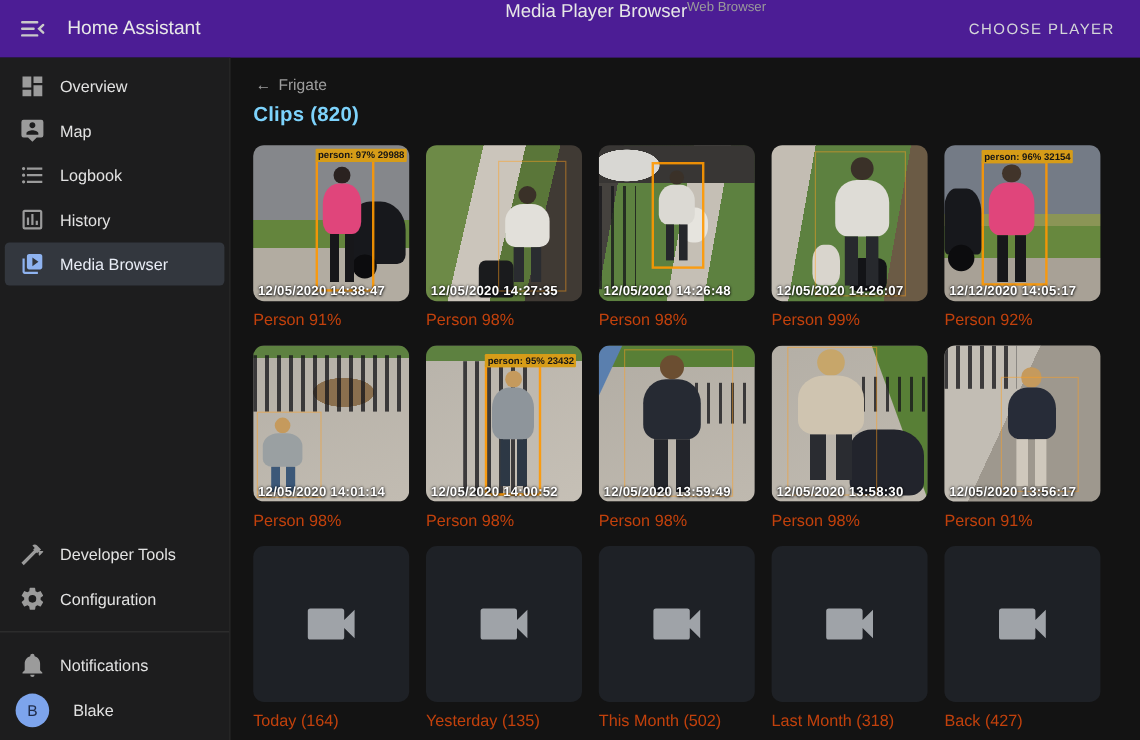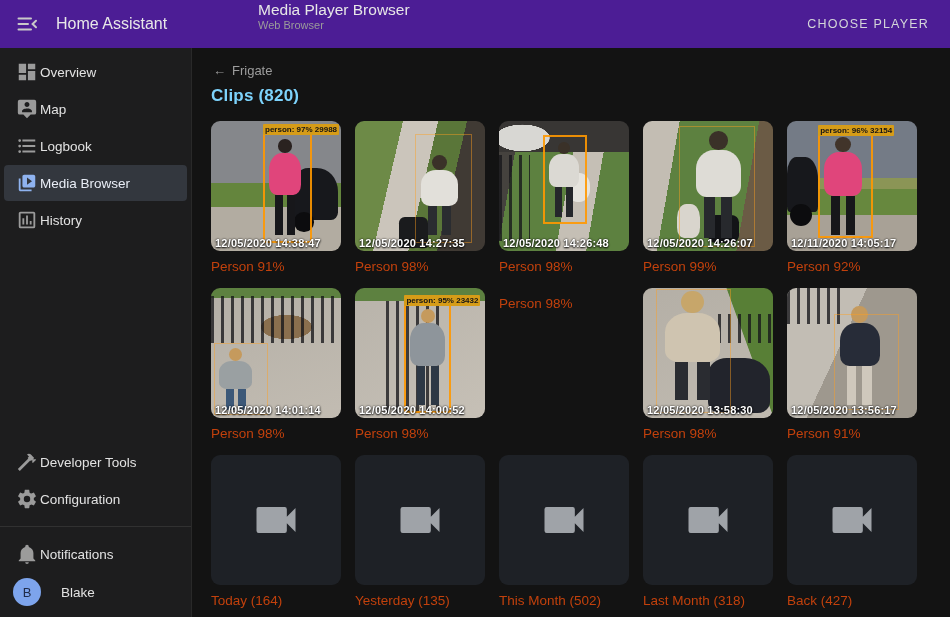--- a/index.html
+++ b/index.html
@@ -7,33 +7,33 @@
        font-family:"Liberation Sans",sans-serif;color:#e4e4e4}
 
   
   .topbar{height:48px;display:flex;align-items:stretch;background:#4c1d95}
   .tb-left{width:192px;flex:none;display:flex;align-items:center;gap:17px;
            padding-left:15px;box-sizing:border-box}
   .menu-btn{width:24px;height:24px;color:#c9c9c9;background:none;border:none;
             padding:0;cursor:pointer;display:flex;align-items:center}
   .menu-btn svg{width:24px;height:24px}
   .app-title{font-size:16px;color:#e8e8e8;white-space:nowrap}
-  .tb-main{flex:1;display:flex;flex-direction:column;padding-left:66px}
+  .tb-main{flex:1;display:flex;flex-direction:row;justify-content:center;padding-left:66px}
   .tb-title{font-size:15.5px;color:#e7e7e7;line-height:19px}
   .tb-sub{font-size:11px;color:#9b9b9b;line-height:13px}
   .tb-action{display:flex;align-items:center;padding-right:15px}
   .choose-btn{background:none;border:none;color:#d4d6d9;font-size:12.5px;font-weight:500;
               letter-spacing:1.2px;font-family:inherit;cursor:pointer;white-space:nowrap}
 
   
   .shell{display:flex;height:569px}
   .sidebar{width:192px;flex:none;background:#1d1d1e;border-right:1px solid #292929;
            box-sizing:border-box;display:flex;flex-direction:column;padding:5px 0 6px 0}
   .side-item{height:36px;margin:1px 4px;border-radius:4px;display:flex;align-items:center;
-             gap:2px;padding-left:12px;color:#e2e2e2;font-size:13.5px;cursor:pointer;flex:none}
+             gap:12px;padding-left:12px;color:#e2e2e2;font-size:13.5px;cursor:pointer;flex:none}
   .side-item .icn{width:22px;height:22px;color:#9b9b9b;flex:none;display:flex}
   .side-item .icn svg{width:22px;height:22px}
   .side-item.selected{background:#33373e;color:#e9edf6}
   .side-item.selected .icn{color:#8fb3f0}
   .spacer{flex:1}
   .sb-divider{height:1px;background:#313131;margin:8px 0;flex:none}
   .avatar{width:28px;height:28px;border-radius:50%;background:#7da4ec;color:#202c49;
           font-size:13px;font-weight:500;display:flex;align-items:center;justify-content:center;
           flex:none;margin-left:-3px}
 
@@ -122,35 +122,35 @@
           <span>Map</span>
         </div>
         <div class="side-item">
           <span class="icn">
             <svg viewBox="0 0 24 24" fill="currentColor">
               <path d="M7,5H21V7H7V5M7,13V11H21V13H7M4,4.5A1.5,1.5 0 0,1 5.5,6A1.5,1.5 0 0,1 4,7.5A1.5,1.5 0 0,1 2.5,6A1.5,1.5 0 0,1 4,4.5M4,10.5A1.5,1.5 0 0,1 5.5,12A1.5,1.5 0 0,1 4,13.5A1.5,1.5 0 0,1 2.5,12A1.5,1.5 0 0,1 4,10.5M7,19V17H21V19H7M4,16.5A1.5,1.5 0 0,1 5.5,18A1.5,1.5 0 0,1 4,19.5A1.5,1.5 0 0,1 2.5,18A1.5,1.5 0 0,1 4,16.5Z"></path>
             </svg>
           </span>
           <span>Logbook</span>
         </div>
+        <div class="side-item">
+          <span class="icn">
+            <svg viewBox="0 0 24 24" fill="currentColor">
+              <path d="M9,17H7V10H9V17M13,17H11V7H13V17M17,17H15V13H17V17M19,19H5V5H19V19M19,3H5C3.89,3 3,3.89 3,5V19A2,2 0 0,0 5,21H19A2,2 0 0,0 21,19V5C21,3.89 20.1,3 19,3Z"></path>
+            </svg>
+          </span>
+          <span>History</span>
+        </div>
         <div class="side-item selected">
           <span class="icn">
             <svg viewBox="0 0 24 24" fill="currentColor">
               <path d="M19 3H9C7.9 3 7 3.9 7 5V15C7 16.1 7.9 17 9 17H19C20.1 17 21 16.1 21 15V5C21 3.9 20.1 3 19 3M12 14V6L17.5 10L12 14M3 7V19C3 20.1 3.9 21 5 21H17V19H5V7H3Z"></path>
             </svg>
           </span>
           <span>Media Browser</span>
-        </div>
-        <div class="side-item">
-          <span class="icn">
-            <svg viewBox="0 0 24 24" fill="currentColor">
-              <path d="M9,17H7V10H9V17M13,17H11V7H13V17M17,17H15V13H17V17M19,19H5V5H19V19M19,3H5C3.89,3 3,3.89 3,5V19A2,2 0 0,0 5,21H19A2,2 0 0,0 21,19V5C21,3.89 20.1,3 19,3Z"></path>
-            </svg>
-          </span>
-          <span>History</span>
         </div>
       </div>
     <div class="spacer"></div>
     <div id="sidebar-secondary">
         <div class="side-item">
           <span class="icn">
             <svg viewBox="0 0 24 24" fill="currentColor">
               <path d="M2,19.63L13.43,8.2L12.72,7.5L14.14,6.07L12,3.89C13.2,2.7 15.09,2.7 16.27,3.89L19.87,7.5L18.45,8.91H21.29L22,9.62L18.45,13.21L17.74,12.5V9.62L16.27,11.04L15.56,10.33L4.13,21.76L2,19.63Z"></path>
             </svg>
           </span>
@@ -249,21 +249,21 @@
             <div class="extra" style="left: 0%; top: 28%; width: 24%; height: 42%; background: rgb(23, 24, 28); border-radius: 30% 40% 10% 10%;"></div>
             <div class="extra" style="left: 2%; top: 64%; width: 17%; height: 17%; background: rgb(12, 12, 14); border-radius: 50%;"></div>
             <div class="person" style="left: 28%; top: 12%; width: 30%; height: 76%;">
               <div class="p-head" style="background: rgb(65, 52, 42);"></div>
               <div class="p-top" style="background: rgb(224, 69, 123);"></div>
               <div class="p-legs" style="background: linear-gradient(90deg, rgb(23, 23, 26) 0px, rgb(23, 23, 26) 38%, rgba(0, 0, 0, 0) 38%, rgba(0, 0, 0, 0) 62%, rgb(23, 23, 26) 62%, rgb(23, 23, 26) 100%);"></div>
             </div>
             <div class="bbox" style="left: 24%; top: 10%; width: 42%; height: 80%;">
               <span class="bbox-label">person: 96% 32154</span>
             </div>
-            <div class="stamp">12/11/2020 14:05:17</div>
+            <div class="stamp">12/12/2020 14:05:17</div>
           </div>
           <div class="clip-label">Person 92%</div>
         </div>
         <div class="card">
           <div class="thumb s6">
             <div class="extra fence" style="left: 0%; top: 6%; width: 100%; height: 36%;"></div>
             <div class="person" style="left: 6%; top: 46%; width: 26%; height: 48%;">
               <div class="p-head" style="background: rgb(197, 154, 93);"></div>
               <div class="p-top" style="background: rgb(154, 160, 162);"></div>
               <div class="p-legs" style="background: linear-gradient(90deg, rgb(60, 88, 120) 0px, rgb(60, 88, 120) 38%, rgba(0, 0, 0, 0) 38%, rgba(0, 0, 0, 0) 62%, rgb(60, 88, 120) 62%, rgb(60, 88, 120) 100%);"></div>
@@ -282,20 +282,30 @@
               <div class="p-legs" style="background: linear-gradient(90deg, rgb(45, 56, 69) 0px, rgb(45, 56, 69) 38%, rgba(0, 0, 0, 0) 38%, rgba(0, 0, 0, 0) 62%, rgb(45, 56, 69) 62%, rgb(45, 56, 69) 100%);"></div>
             </div>
             <div class="bbox" style="left: 38%; top: 12%; width: 36%; height: 84%;">
               <span class="bbox-label">person: 95% 23432</span>
             </div>
             <div class="stamp">12/05/2020 14:00:52</div>
           </div>
           <div class="clip-label">Person 98%</div>
         </div>
         <div class="card">
+          <div class="thumb s8">
+            <div class="extra fence" style="left: 54%; top: 24%; width: 46%; height: 26%;"></div>
+            <div class="person" style="left: 28%; top: 6%; width: 38%; height: 88%;">
+              <div class="p-head" style="background: rgb(107, 78, 49);"></div>
+              <div class="p-top" style="background: rgb(38, 42, 51);"></div>
+              <div class="p-legs" style="background: linear-gradient(90deg, rgb(35, 37, 43) 0px, rgb(35, 37, 43) 38%, rgba(0, 0, 0, 0) 38%, rgba(0, 0, 0, 0) 62%, rgb(35, 37, 43) 62%, rgb(35, 37, 43) 100%);"></div>
+            </div>
+            <div class="bbox faint" style="left: 16%; top: 2%; width: 70%; height: 95%;"></div>
+            <div class="stamp">12/05/2020 13:59:49</div>
+          </div>
           <div class="clip-label">Person 98%</div>
         </div>
         <div class="card">
           <div class="thumb s9">
             <div class="extra fence" style="left: 58%; top: 20%; width: 42%; height: 22%;"></div>
             <div class="extra" style="left: 50%; top: 54%; width: 48%; height: 42%; background: rgb(34, 36, 44); border-radius: 30% 40% 20% 20%;"></div>
             <div class="person" style="left: 16%; top: 2%; width: 44%; height: 84%;">
               <div class="p-head" style="background: rgb(199, 166, 106);"></div>
               <div class="p-top" style="background: rgb(207, 196, 176);"></div>
               <div class="p-legs" style="background: linear-gradient(90deg, rgb(42, 44, 49) 0px, rgb(42, 44, 49) 38%, rgba(0, 0, 0, 0) 38%, rgba(0, 0, 0, 0) 62%, rgb(42, 44, 49) 62%, rgb(42, 44, 49) 100%);"></div>

